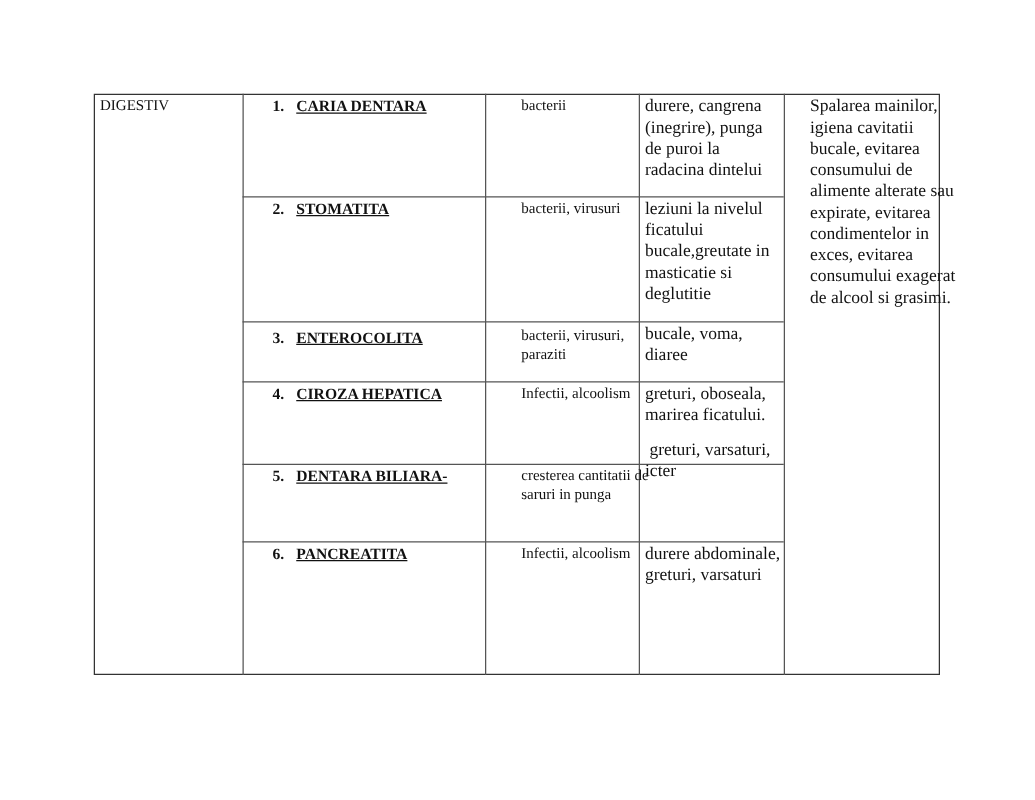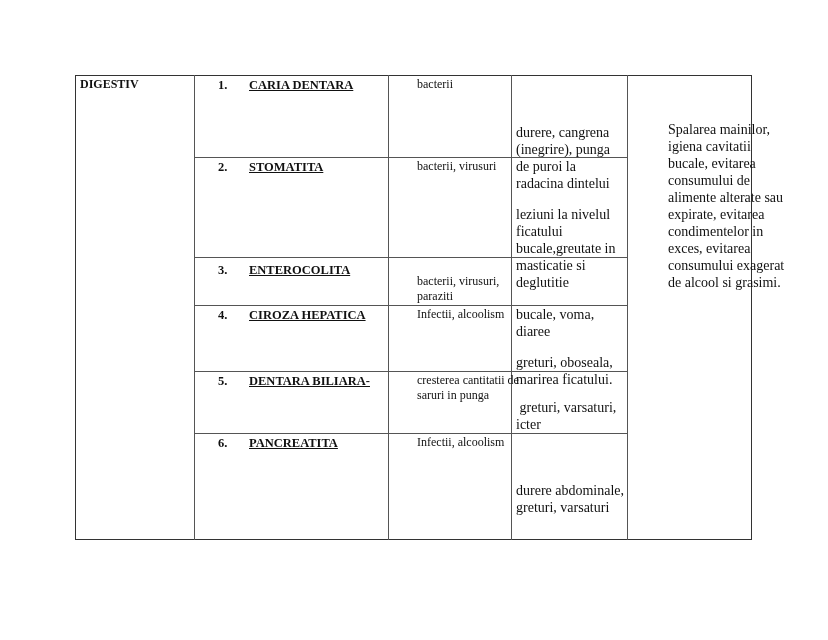--- a/index.html
+++ b/index.html
@@ -1,28 +1,28 @@
 <!DOCTYPE html>
 <html><head>
 <meta charset="utf-8">
 <style>
   html, body { margin: 0; padding: 0; background: #ffffff; }
   body { width: 828px; height: 640px; position: relative; overflow: hidden; font-family: "Liberation Serif", serif; color: #111; }
   .tbl { position: absolute; left: 75px; top: 75px; width: 677px; height: 465px; border: 1px solid #333; box-sizing: border-box; }
   .vline { position: absolute; top: 75px; height: 465px; width: 1px; background: #555; }
   .hline { position: absolute; height: 1px; background: #555; left: 194px; width: 433px; }
   .cell { position: absolute; box-sizing: border-box; }
-  .sys { left: 80px; top: 77px; font-weight: bold; font-size: 12px; text-align: right; }
+  .sys { left: 80px; top: 77px; font-weight: normal; font-size: 12px; text-align: right; }
   .dis { left: 218px; font-size: 12.5px; line-height: 16px; }
   .dis .num { font-weight: bold; display: inline-block; width: 19px; }
-  .dis .name { font-weight: bold; text-decoration: underline; margin-left: 12px; }
+  .dis .name { font-weight: bold; text-decoration: underline; }
   .dis .sub { font-size: 14px; padding-left: 19px; display: block; line-height: 17px; }
   .cause { left: 393px; width: 115px; font-size: 12px; line-height: 15px; margin-left: 24px; }
-  .sym { left: 516px; width: 110px; font-size: 14px; line-height: 17px; margin-top: 47px; }
-  .prev { left: 668px; top: 77px; width: 118px; font-size: 14px; line-height: 17px; margin-top: 44px; }
+  .sym { left: 516px; width: 110px; font-size: 14px; line-height: 17px; }
+  .prev { left: 648px; top: 77px; width: 118px; font-size: 14px; line-height: 17px; }
 </style>
 </head>
 <body>
 
 <div class="tbl"></div>
 <div class="vline" style="left:194px"></div>
 <div class="vline" style="left:388px"></div>
 <div class="vline" style="left:511px"></div>
 <div class="vline" style="left:627px"></div>
 <div class="hline" style="top:157px"></div>
@@ -35,21 +35,21 @@
 
 <div class="cell dis" style="top:77px"><span class="num">1.</span><span class="name">CARIA DENTARA</span></div>
 <div class="cell cause" style="top:77px">bacterii</div>
 <div class="cell sym" style="top:77px">durere, cangrena (inegrire), punga de puroi la radacina dintelui</div>
 
 <div class="cell dis" style="top:159px"><span class="num">2.</span><span class="name">STOMATITA</span></div>
 <div class="cell cause" style="top:159px">bacterii, virusuri</div>
 <div class="cell sym" style="top:159px">leziuni la nivelul ficatului bucale,greutate in masticatie si deglutitie</div>
 
 <div class="cell dis" style="top:262px"><span class="num">3.</span><span class="name">ENTEROCOLITA</span></div>
-<div class="cell cause" style="top:274px">bacterii, virusuri, paraziti</div>
+<div class="cell cause" style="top:261px">bacterii, virusuri, paraziti</div>
 <div class="cell sym" style="top:259px">bucale, voma, diaree</div>
 
 <div class="cell dis" style="top:307px"><span class="num">4.</span><span class="name">CIROZA HEPATICA</span></div>
 <div class="cell cause" style="top:307px">Infectii, alcoolism</div>
 <div class="cell sym" style="top:307px">greturi, oboseala, marirea ficatului.</div>
 
 <div class="cell dis" style="top:373px"><span class="num">5.</span><span class="name">DENTARA BILIARA-</span></div>
 <div class="cell cause" style="top:373px">cresterea cantitatii de saruri in punga</div>
 <div class="cell sym" style="top:352px; white-space:pre-wrap"> greturi, varsaturi, icter</div>
 

